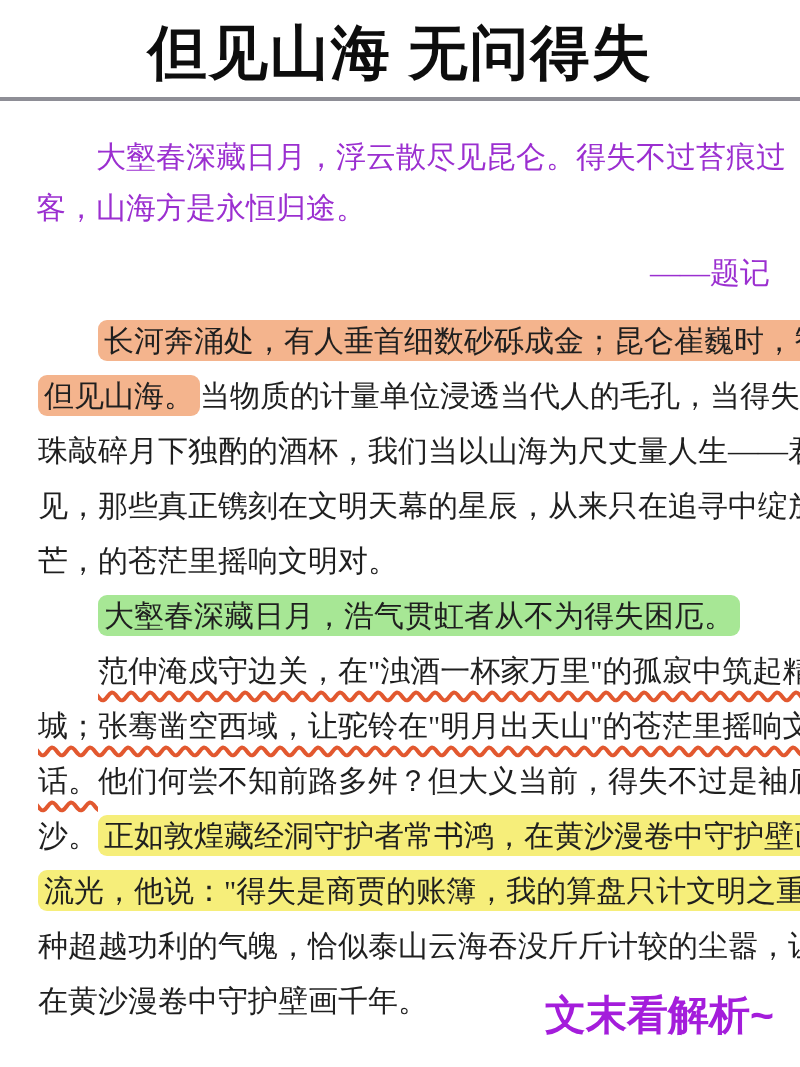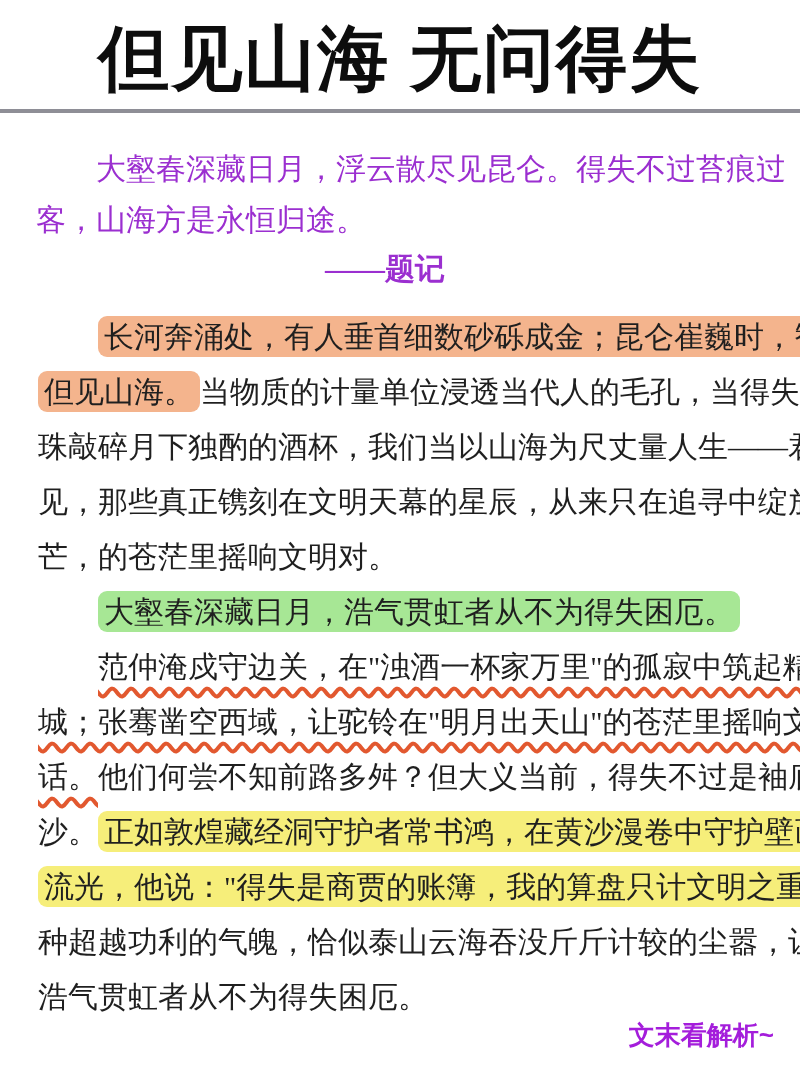--- a/index.html
+++ b/index.html
@@ -19,21 +19,21 @@
     background:#ffffff;
     font-family:"Liberation Serif","DejaVu Serif",serif;
     color:var(--text-dark);
     overflow:hidden;
   }
   .page{position:relative;width:800px;height:1067px;background:#fff;}
 
   .title{
     padding-top:22px;
     text-align:center;
-    font-size:71px;
+    font-size:59px;
     line-height:1.06;
     font-weight:900;
     letter-spacing:2px;
     color:var(--title-black);
     font-family:"Liberation Serif","DejaVu Serif",serif;
     white-space:nowrap;
   }
 
   .divider{
     margin-top:12px;
@@ -47,27 +47,27 @@
     padding:0 36px;
     font-size:30px;
     line-height:51px;
     color:var(--accent-purple);
     font-family:Liberation Serif, serif;
   }
   .epigraph .ep-line{white-space:nowrap;}
   .epigraph .indent{text-indent:2em;}
 
   .byline{
-    margin-top:0px;
+    margin-top:16px;
     padding-right:30px;
-    text-align:center;
+    text-align:right;
     font-size:30px;
     line-height:48px;
     color:var(--accent-purple);
-    font-weight:bold;
+    font-weight:normal;
   }
 
   .essay{
     margin-top:16px;
     padding:0 38px;
     font-size:30px;
   }
   .bline{
     line-height:55px;
     height:55px;
@@ -88,24 +88,24 @@
     text-decoration-line:underline;
     text-decoration-style:wavy;
     text-decoration-color:var(--underline-red);
     text-decoration-thickness:3.5px;
     text-underline-offset:10px;
   }
 
   .footer-note{
     position:absolute;
     right:26px;
-    bottom:14px;
+    bottom:24px;
     font-family:"Liberation Sans","DejaVu Sans",sans-serif;
     font-weight:bold;
-    font-size:26px;
+    font-size:41px;
     color:var(--note-purple);
     white-space:nowrap;
   }
 </style>
 </head>
 <body>
 
 <div class="page">
 
   <div class="title">但见山海 无问得失</div>
@@ -138,19 +138,19 @@
     <div class="bline"><span class="wavy">城；张骞凿空西域，让驼铃在"明月出天山"的苍茫里摇响文明对</span></div>
 
     <div class="bline"><span class="wavy">话。</span><span>他们何尝不知前路多舛？但大义当前，得失不过是袖底流</span></div>
 
     <div class="bline"><span>沙。</span><span class="hl hl-y">正如敦煌藏经洞守护者常书鸿，在黄沙漫卷中守护壁画千年</span></div>
 
     <div class="bline"><span class="hl hl-y">流光，他说："得失是商贾的账簿，我的算盘只计文明之重。</span></div>
 
     <div class="bline"><span>种超越功利的气魄，恰似泰山云海吞没斤斤计较的尘嚣，让生命</span></div>
 
-    <div class="bline"><span>浩气贯虹者从不为得失困厄。</span></div>
+    <div class="bline"><span>在黄沙漫卷中守护壁画千年。</span></div>
 
   </div>
 
   <div class="footer-note">文末看解析~</div>
 
 </div>
 
 </body></html>

